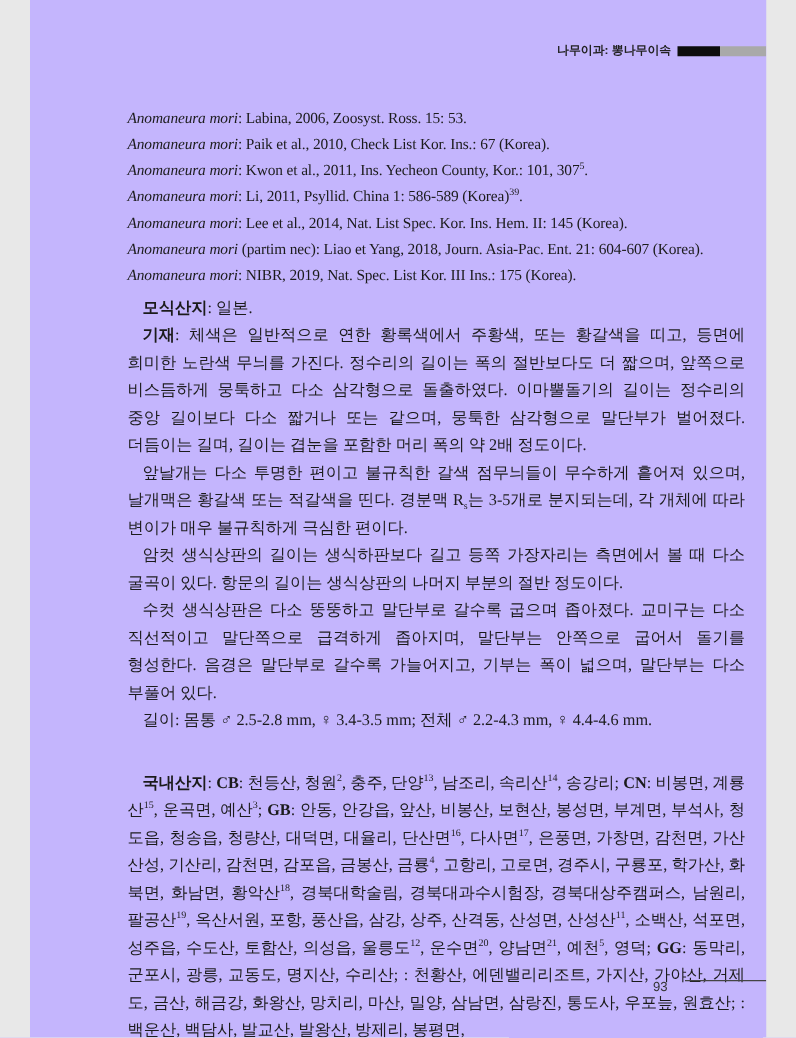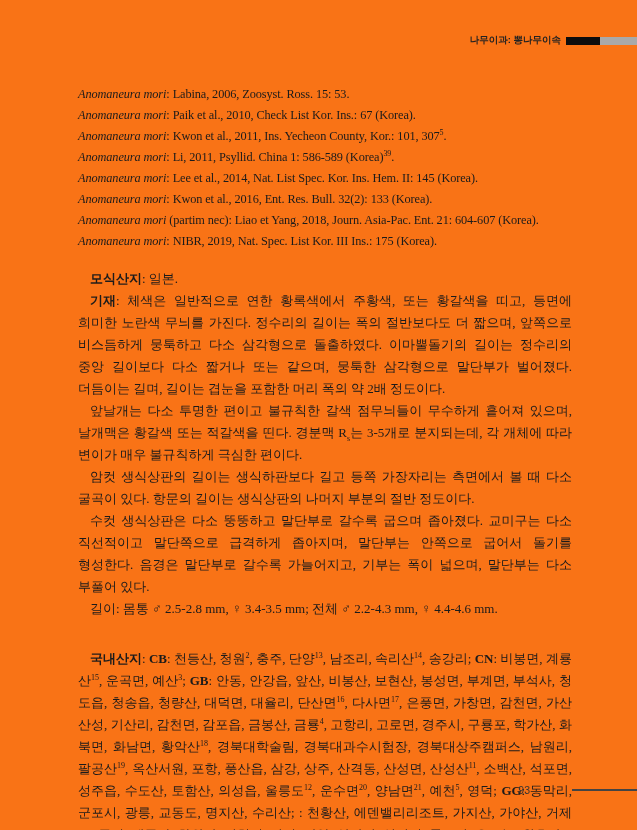--- a/index.html
+++ b/index.html
@@ -1,20 +1,20 @@
 <!DOCTYPE html>
 <html><head>
 <meta charset="utf-8">
 <style>
   html,body{margin:0;padding:0;background:#e8e8e8;}
   .page{
     position:relative;
-    width:637px;height:830px;
+    width:589px;height:830px;
     margin:0 auto;
-    background:#f97316;
+    background:#c4b5fd;
     overflow:hidden;
     font-family:"Liberation Serif","DejaVu Serif",serif;
     color:#1b1b1b;
   }
   
   .running-head{
     position:absolute;top:34px;right:0;
     display:flex;align-items:center;
   }
   .running-title{
@@ -28,35 +28,35 @@
   .content{
     position:absolute;left:78px;top:84px;width:494px;
   }
   .cite{
     font-size:12.3px;line-height:21px;white-space:nowrap;
     letter-spacing:-0.1px;
   }
   .cite i{font-style:italic;}
   sup{font-size:8px;line-height:0;vertical-align:super;}
   sub{font-size:8px;line-height:0;vertical-align:sub;}
-  .desc{margin-top:16px;}
+  .desc{margin-top:4px;}
   .kpara{
     margin:0;font-size:13px;line-height:22px;
     text-align:justify;text-indent:12px;
     word-break:keep-all;
   }
   .kpara b{font-weight:700;}
   .dist{
     margin-top:28px;
   }
   .dist .kpara{word-break:break-all;}
   
   .footer{
     position:absolute;right:0;top:784px;
-    display:flex;align-items:center;gap:28px;
+    display:flex;
   }
   .page-num{
     font-family:"Liberation Sans","DejaVu Sans",sans-serif;
     font-size:10.5px;color:#333;margin-right:14px;
   }
   .footer-rule{width:65px;height:1.2px;background:#444;}
 </style>
 </head>
 <body>
 
@@ -68,21 +68,20 @@
     <span class="bar-gray"></span>
   </div>
 
   <div class="content">
     <div>
         <div class="cite"><i>Anomaneura mori</i>: Labina, 2006, Zoosyst. Ross. 15: 53.</div>
         <div class="cite"><i>Anomaneura mori</i>: Paik et al., 2010, Check List Kor. Ins.: 67 (Korea).</div>
         <div class="cite"><i>Anomaneura mori</i>: Kwon et al., 2011, Ins. Yecheon County, Kor.: 101, 307<sup>5</sup>.</div>
         <div class="cite"><i>Anomaneura mori</i>: Li, 2011, Psyllid. China 1: 586-589 (Korea)<sup>39</sup>.</div>
         <div class="cite"><i>Anomaneura mori</i>: Lee et al., 2014, Nat. List Spec. Kor. Ins. Hem. II: 145 (Korea).</div>
-        <div class="cite"><i>Anomaneura mori</i>: Kwon et al., 2016, Ent. Res. Bull. 32(2): 133 (Korea).</div>
         <div class="cite"><i>Anomaneura mori</i> (partim nec): Liao et Yang, 2018, Journ. Asia-Pac. Ent. 21: 604-607 (Korea).</div>
         <div class="cite"><i>Anomaneura mori</i>: NIBR, 2019, Nat. Spec. List Kor. III Ins.: 175 (Korea).</div>
       </div>
     <div class="desc">
         <p class="kpara"><b>모식산지</b>: 일본.</p>
         <p class="kpara"><b>기재</b>: 체색은 일반적으로 연한 황록색에서 주황색, 또는 황갈색을 띠고, 등면에 희미한 노란색 무늬를 가진다. 정수리의 길이는 폭의 절반보다도 더 짧으며, 앞쪽으로 비스듬하게 뭉툭하고 다소 삼각형으로 돌출하였다. 이마뿔돌기의 길이는 정수리의 중앙 길이보다 다소 짧거나 또는 같으며, 뭉툭한 삼각형으로 말단부가 벌어졌다. 더듬이는 길며, 길이는 겹눈을 포함한 머리 폭의 약 2배 정도이다.</p>
         <p class="kpara">앞날개는 다소 투명한 편이고 불규칙한 갈색 점무늬들이 무수하게 흩어져 있으며, 날개맥은 황갈색 또는 적갈색을 띤다. 경분맥 R<sub>s</sub>는 3-5개로 분지되는데, 각 개체에 따라 변이가 매우 불규칙하게 극심한 편이다.</p>
         <p class="kpara">암컷 생식상판의 길이는 생식하판보다 길고 등쪽 가장자리는 측면에서 볼 때 다소 굴곡이 있다. 항문의 길이는 생식상판의 나머지 부분의 절반 정도이다.</p>
         <p class="kpara">수컷 생식상판은 다소 뚱뚱하고 말단부로 갈수록 굽으며 좁아졌다. 교미구는 다소 직선적이고 말단쪽으로 급격하게 좁아지며, 말단부는 안쪽으로 굽어서 돌기를 형성한다. 음경은 말단부로 갈수록 가늘어지고, 기부는 폭이 넓으며, 말단부는 다소 부풀어 있다.</p>
         <p class="kpara">길이: 몸통 ♂ 2.5-2.8 mm, ♀ 3.4-3.5 mm; 전체 ♂ 2.2-4.3 mm, ♀ 4.4-4.6 mm.</p>

